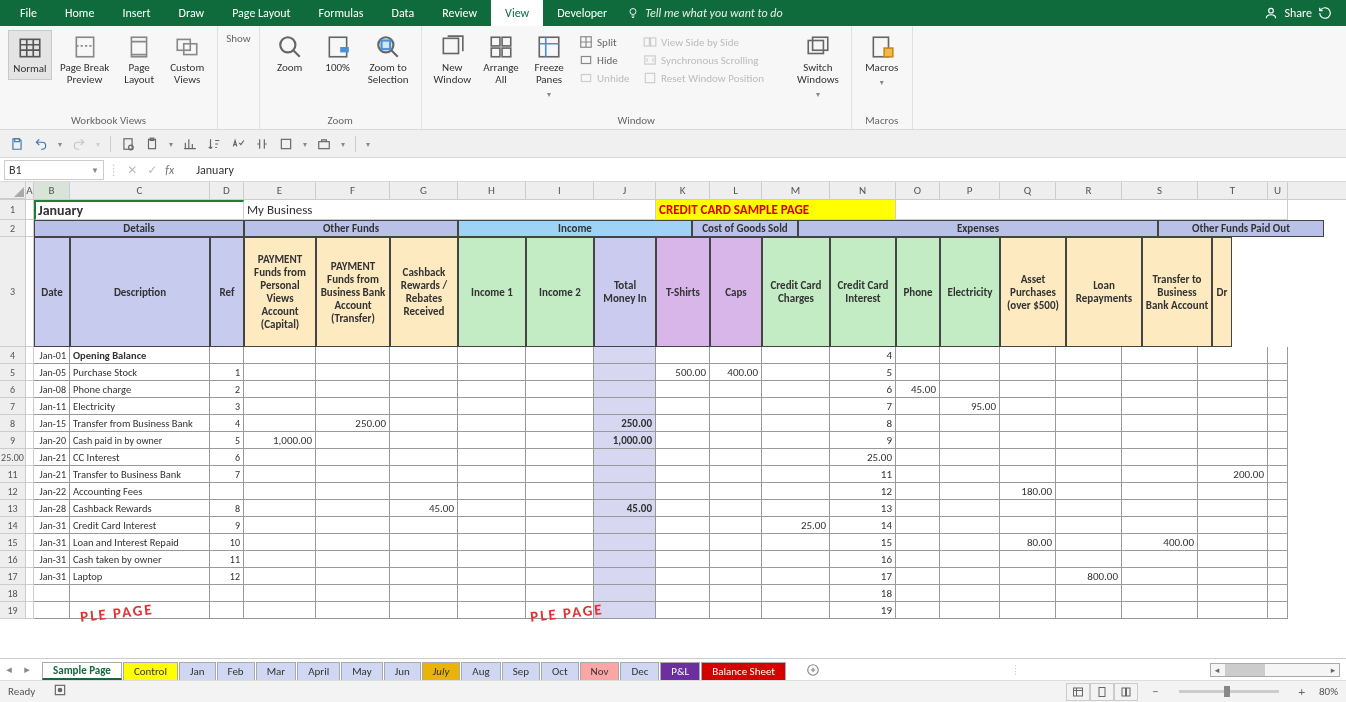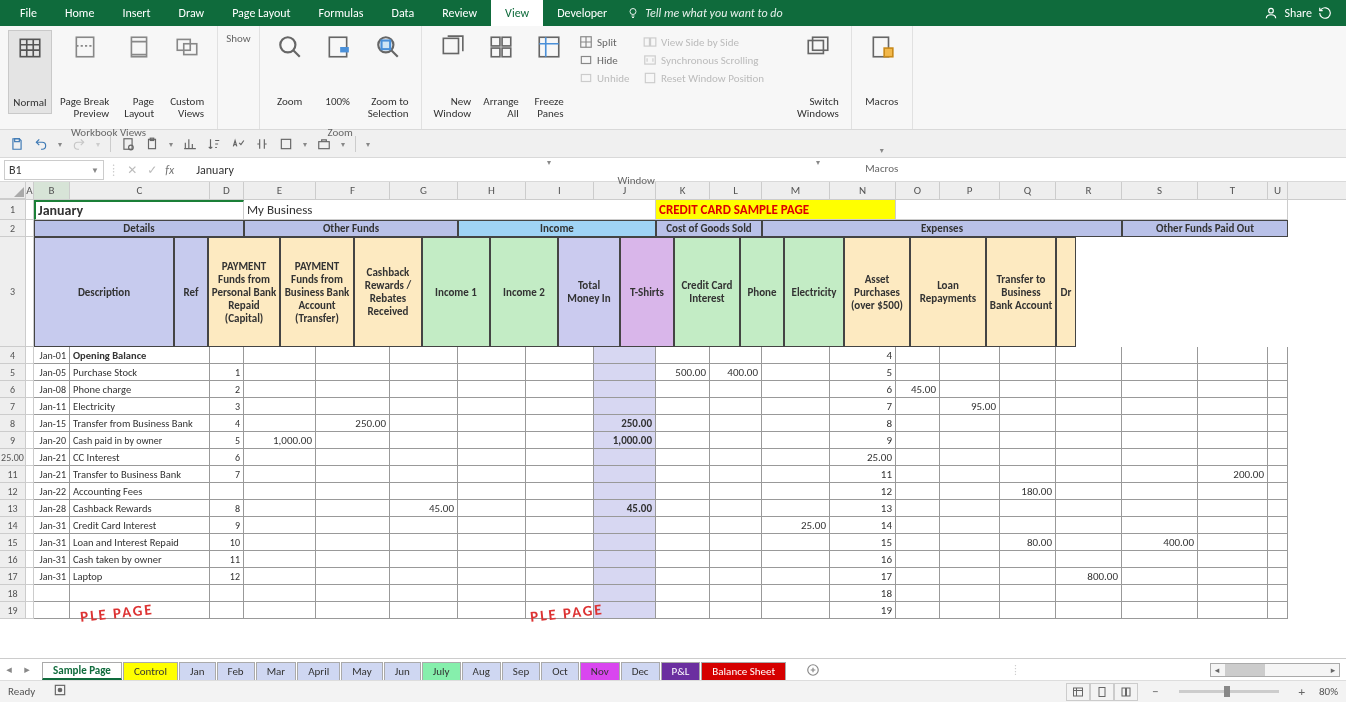--- a/index.html
+++ b/index.html
@@ -10,21 +10,21 @@
 .tabbar .tab.active { background:#fff; color:#0f6b3c; }
 .tabbar .tab.file { font-weight:normal;}
 .tabbar .tell { display:flex; align-items:center; gap:6px; margin-left:6px; opacity:.9; font-style:italic;}
 .tabbar .right { margin-left:auto; display:flex; align-items:center; gap:6px; padding-right:14px;}
 .ribbon { background:#f7f7f7; border-bottom:1px solid #d9d9d9; height:104px; display:flex; }
 .group { border-right:1px solid #e1e1e1; padding:4px 8px 0 8px; display:flex; flex-direction:column; justify-content:space-between;}
 .group .body { display:flex; align-items:flex-start; gap:4px; flex:1;}
 .group .title { text-align:center; color:#666; font-size:11px; padding:2px 0 2px;}
 .bigbtn { display:flex; flex-direction:column; align-items:center; gap:2px; padding:4px 4px; cursor:pointer; min-width:44px;}
 .bigbtn svg { width:26px; height:26px; }
-.bigbtn span { font-size:11px; text-align:right; line-height:12px;margin-top:34px;}
+.bigbtn span { font-size:11px; text-align:center; line-height:12px;}
 .bigbtn.sel { background:#e4e4e4; border:1px solid #c9c9c9;}
 .checkcol { display:flex; flex-direction:column; gap:4px; padding:6px 8px;}
 .ck { display:flex; align-items:center; gap:4px; font-size:11px; color:#444;}
 .ck input { width:12px; height:12px;}
 .smallbtn { display:flex; align-items:center; gap:4px; padding:1px 4px; font-size:11px; color:#666; cursor:pointer;}
 .smallcol { display:flex; flex-direction:column; gap:2px; padding-top:4px;}
 
 .qat { background:#f0f0f0; height:28px; display:flex; align-items:center; gap:10px; padding:0 10px; border-bottom:1px solid #d9d9d9;}
 .qat svg { width:14px; height:14px; }
 .qat .ic { cursor:pointer; color:#555; display:flex;}
@@ -396,37 +396,40 @@
         <div class="cell" style="width: 210px; font-weight: bold; font-size: 14px; border-width: 2px 1px 1px 2px; border-style: solid; border-color: rgb(26, 127, 55) rgb(204, 204, 204) rgb(204, 204, 204) rgb(26, 127, 55); border-image: initial; padding: 0px 2px; position: relative;">January</div>
         <div class="cell" style="width: 412px; font-size: 13px;">My Business</div>
         <div class="cell" style="width: 240px; background: rgb(255, 255, 0); color: rgb(221, 0, 0); font-weight: bold; font-size: 13px;">CREDIT CARD SAMPLE PAGE</div>
         <div class="cell" style="width: 392px;"></div>
       </div>
       <div class="grow" style="height: 17px;">
         <div class="rh">2</div>
         <div class="cell" style="width: 8px;"></div>
         <div class="cell" style="width: 210px; background: rgb(185, 193, 232); justify-content: center; font-weight: bold; border: 1px solid rgb(68, 68, 68);">Details</div>
         <div class="cell" style="width: 214px; background: rgb(185, 193, 232); justify-content: center; font-weight: bold; border: 1px solid rgb(68, 68, 68);">Other Funds</div>
-        <div class="cell" style="width: 198px; background: rgb(159, 211, 245); justify-content: center; font-weight: bold; border: 1px solid rgb(68, 68, 68);">Income</div>
+        <div class="cell" style="width: 234px; background: rgb(159, 211, 245); justify-content: center; font-weight: bold; border: 1px solid rgb(68, 68, 68);">Income</div>
         <div class="cell" style="width: 106px; background: rgb(185, 193, 232); justify-content: center; font-weight: bold; border: 1px solid rgb(68, 68, 68);">Cost of Goods Sold</div>
         <div class="cell" style="width: 360px; background: rgb(185, 193, 232); justify-content: center; font-weight: bold; border: 1px solid rgb(68, 68, 68);">Expenses</div>
         <div class="cell" style="width: 166px; background: rgb(185, 193, 232); justify-content: center; font-weight: bold; border: 1px solid rgb(68, 68, 68);">Other Funds Paid Out</div>
       </div>
       <div class="grow h110">
         <div class="rh" style="height: 110px;">3</div>
         <div class="cell" style="width: 8px; height: 110px;"></div>
+        <div class="cell" style="width: 36px; height: 110px; background: rgb(199, 203, 238); justify-content: center; text-align: center; font-weight: bold; border: 1px solid rgb(68, 68, 68); white-space: normal; line-height: 13px; font-size: 11px; padding: 2px;">Date</div>
         <div class="cell" style="width: 140px; height: 110px; background: rgb(199, 203, 238); justify-content: center; text-align: center; font-weight: bold; border: 1px solid rgb(68, 68, 68); white-space: normal; line-height: 13px; font-size: 11px; padding: 2px;">Description</div>
         <div class="cell" style="width: 34px; height: 110px; background: rgb(199, 203, 238); justify-content: center; text-align: center; font-weight: bold; border: 1px solid rgb(68, 68, 68); white-space: normal; line-height: 13px; font-size: 11px; padding: 2px;">Ref</div>
-        <div class="cell" style="width: 72px; height: 110px; background: rgb(253, 234, 193); justify-content: center; text-align: center; font-weight: bold; border: 1px solid rgb(68, 68, 68); white-space: normal; line-height: 13px; font-size: 11px; padding: 2px;">PAYMENT Funds from Personal Bank Repaid (Capital)</div>
+        <div class="cell" style="width: 72px; height: 110px; background: rgb(253, 234, 193); justify-content: center; text-align: center; font-weight: bold; border: 1px solid rgb(68, 68, 68); white-space: normal; line-height: 13px; font-size: 11px; padding: 2px;">PAYMENT Funds from Personal Views Account (Capital)</div>
         <div class="cell" style="width: 74px; height: 110px; background: rgb(253, 234, 193); justify-content: center; text-align: center; font-weight: bold; border: 1px solid rgb(68, 68, 68); white-space: normal; line-height: 13px; font-size: 11px; padding: 2px;">PAYMENT Funds from Business Bank Account (Transfer)</div>
         <div class="cell" style="width: 68px; height: 110px; background: rgb(253, 234, 193); justify-content: center; text-align: center; font-weight: bold; border: 1px solid rgb(68, 68, 68); white-space: normal; line-height: 13px; font-size: 11px; padding: 2px;">Cashback Rewards / Rebates Received</div>
         <div class="cell" style="width: 68px; height: 110px; background: rgb(195, 236, 197); justify-content: center; text-align: center; font-weight: bold; border: 1px solid rgb(68, 68, 68); white-space: normal; line-height: 13px; font-size: 11px; padding: 2px;">Income 1</div>
         <div class="cell" style="width: 68px; height: 110px; background: rgb(195, 236, 197); justify-content: center; text-align: center; font-weight: bold; border: 1px solid rgb(68, 68, 68); white-space: normal; line-height: 13px; font-size: 11px; padding: 2px;">Income 2</div>
         <div class="cell" style="width: 62px; height: 110px; background: rgb(203, 203, 239); justify-content: center; text-align: center; font-weight: bold; border: 1px solid rgb(68, 68, 68); white-space: normal; line-height: 13px; font-size: 11px; padding: 2px;">Total Money In</div>
         <div class="cell" style="width: 54px; height: 110px; background: rgb(217, 182, 234); justify-content: center; text-align: center; font-weight: bold; border: 1px solid rgb(68, 68, 68); white-space: normal; line-height: 13px; font-size: 11px; padding: 2px;">T-Shirts</div>
+        <div class="cell" style="width: 52px; height: 110px; background: rgb(217, 182, 234); justify-content: center; text-align: center; font-weight: bold; border: 1px solid rgb(68, 68, 68); white-space: normal; line-height: 13px; font-size: 11px; padding: 2px;">Caps</div>
+        <div class="cell" style="width: 68px; height: 110px; background: rgb(195, 236, 197); justify-content: center; text-align: center; font-weight: bold; border: 1px solid rgb(68, 68, 68); white-space: normal; line-height: 13px; font-size: 11px; padding: 2px;">Credit Card Charges</div>
         <div class="cell" style="width: 66px; height: 110px; background: rgb(195, 236, 197); justify-content: center; text-align: center; font-weight: bold; border: 1px solid rgb(68, 68, 68); white-space: normal; line-height: 13px; font-size: 11px; padding: 2px;">Credit Card Interest</div>
         <div class="cell" style="width: 44px; height: 110px; background: rgb(195, 236, 197); justify-content: center; text-align: center; font-weight: bold; border: 1px solid rgb(68, 68, 68); white-space: normal; line-height: 13px; font-size: 11px; padding: 2px;">Phone</div>
         <div class="cell" style="width: 60px; height: 110px; background: rgb(195, 236, 197); justify-content: center; text-align: center; font-weight: bold; border: 1px solid rgb(68, 68, 68); white-space: normal; line-height: 13px; font-size: 11px; padding: 2px;">Electricity</div>
         <div class="cell" style="width: 66px; height: 110px; background: rgb(253, 234, 193); justify-content: center; text-align: center; font-weight: bold; border: 1px solid rgb(68, 68, 68); white-space: normal; line-height: 13px; font-size: 11px; padding: 2px;">Asset Purchases (over $500)</div>
         <div class="cell" style="width: 76px; height: 110px; background: rgb(253, 234, 193); justify-content: center; text-align: center; font-weight: bold; border: 1px solid rgb(68, 68, 68); white-space: normal; line-height: 13px; font-size: 11px; padding: 2px;">Loan Repayments</div>
         <div class="cell" style="width: 70px; height: 110px; background: rgb(253, 234, 193); justify-content: center; text-align: center; font-weight: bold; border: 1px solid rgb(68, 68, 68); white-space: normal; line-height: 13px; font-size: 11px; padding: 2px;">Transfer to Business Bank Account</div>
         <div class="cell" style="width: 20px; height: 110px; background: rgb(253, 234, 193); justify-content: center; text-align: center; font-weight: bold; border: 1px solid rgb(68, 68, 68); white-space: normal; line-height: 13px; font-size: 11px; padding: 2px;">Dr</div>
       </div>
       <div class="grow">
         <div class="rh">4</div>
@@ -823,25 +826,25 @@
   <div style="width:6px;"></div>
   <div class="stabs" id="stabs">
       <div class="stab active" style="background: rgb(255, 255, 255);">Sample Page</div>
       <div class="stab" style="background: rgb(255, 255, 0);">Control</div>
       <div class="stab" style="background: rgb(207, 215, 242);">Jan</div>
       <div class="stab" style="background: rgb(207, 215, 242);">Feb</div>
       <div class="stab" style="background: rgb(207, 215, 242);">Mar</div>
       <div class="stab" style="background: rgb(207, 215, 242);">April</div>
       <div class="stab" style="background: rgb(207, 215, 242);">May</div>
       <div class="stab" style="background: rgb(207, 215, 242);">Jun</div>
-      <div class="stab" style="background: #86efac;">July</div>
+      <div class="stab" style="background: #eab308; font-style: italic;">July</div>
       <div class="stab" style="background: rgb(207, 215, 242);">Aug</div>
       <div class="stab" style="background: rgb(207, 215, 242);">Sep</div>
       <div class="stab" style="background: rgb(207, 215, 242);">Oct</div>
-      <div class="stab" style="background: #d946ef;">Nov</div>
+      <div class="stab" style="background: #fca5a5;">Nov</div>
       <div class="stab" style="background: rgb(207, 215, 242);">Dec</div>
       <div class="stab" style="background: rgb(107, 47, 160); color: rgb(255, 255, 255);">P&amp;L</div>
       <div class="stab" style="background: rgb(213, 0, 0); color: rgb(255, 255, 255);">Balance Sheet</div>
     </div>
   <div class="newsht">
     <svg width="14" height="14" viewBox="0 0 24 24" fill="none" stroke="#888" stroke-width="2">
         <circle cx="12" cy="12" r="9"></circle>
         <path d="M12 8v8M8 12h8"></path>
       </svg>
   </div>

